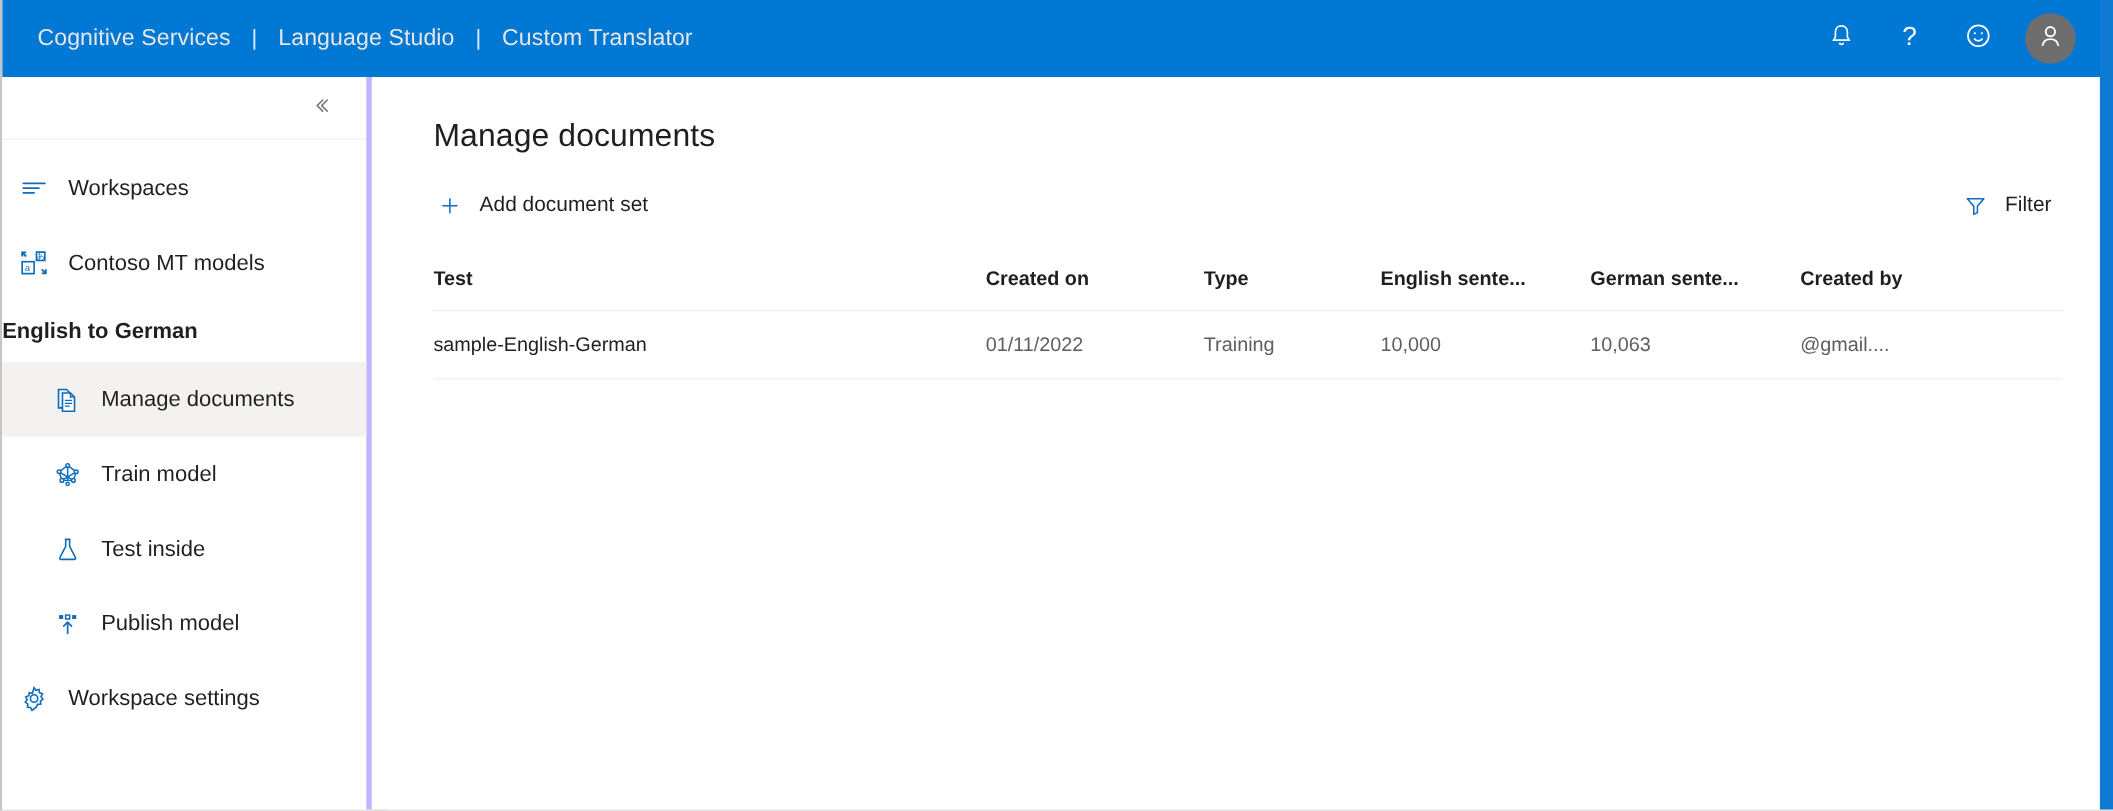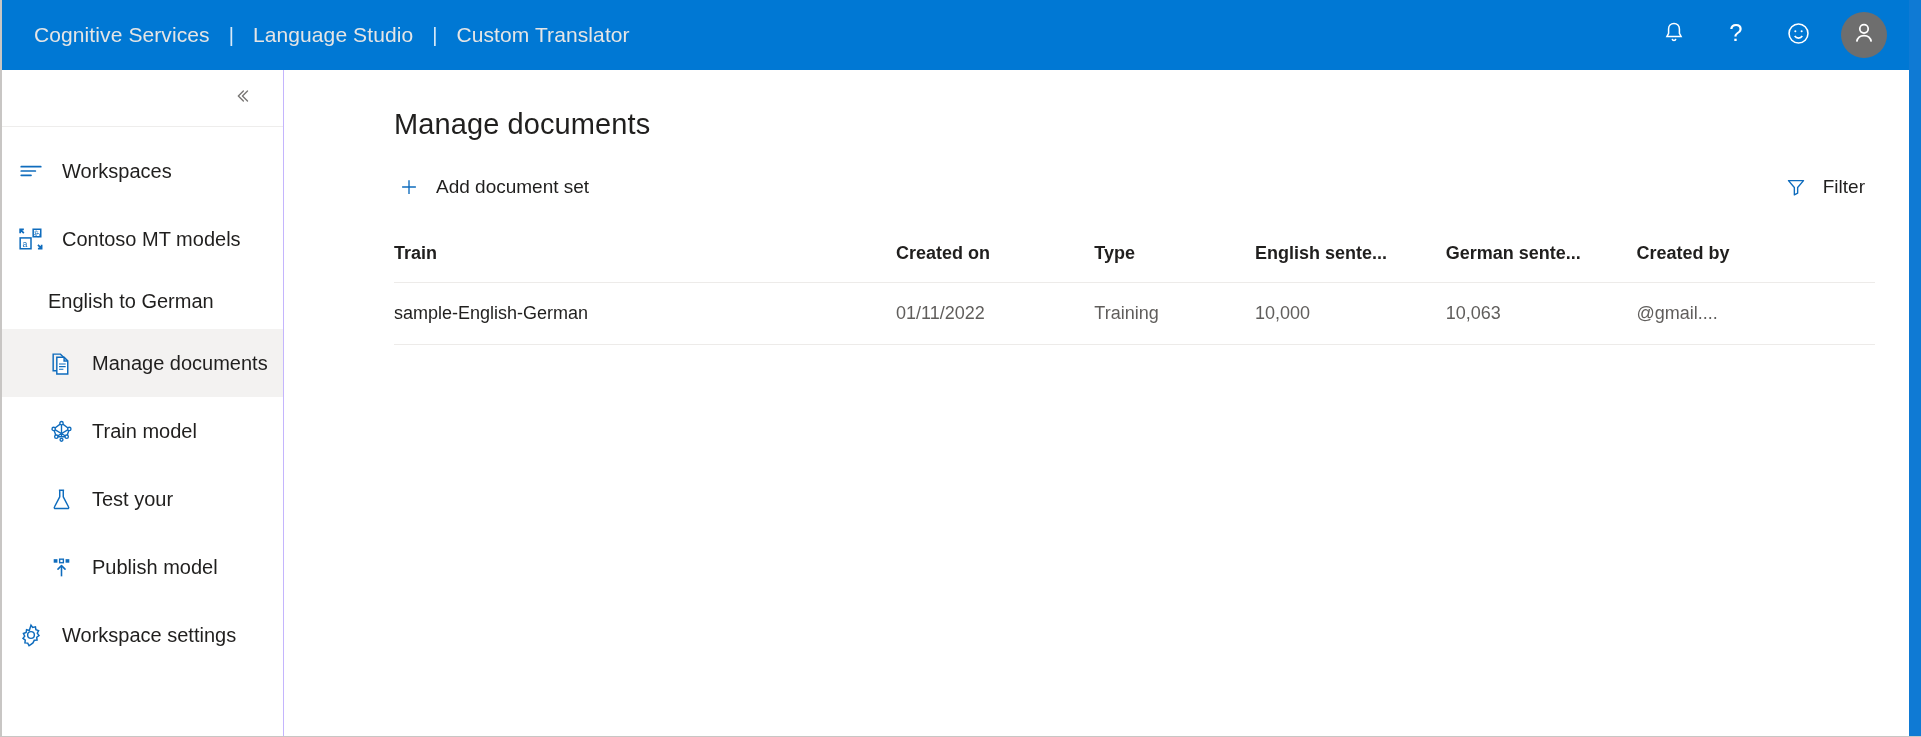--- a/index.html
+++ b/index.html
@@ -82,24 +82,24 @@
     align-items: center;
     justify-content: center;
     margin-left: 12px;
     cursor: pointer;
   }
 
   
   .sidebar {
     position: absolute;
     top: 70px; left: 0;
-    width: 282px;
+    width: 336px;
     height: 667px;
     background: #ffffff;
-    border-right: 1px solid #c4b5fd;
+    border-right: 5px solid #c4b5fd;
   }
 
   .collapse-row {
     height: 57px;
     border-bottom: 1px solid #eeedec;
     display: flex;
     align-items: center;
     justify-content: flex-end;
     padding-right: 24px;
   }
@@ -136,23 +136,22 @@
   .nav-label {
     font-size: 20px;
     color: #201f1e;
     white-space: nowrap;
   }
 
   .nav-section-title {
     height: 56px;
     display: flex;
     align-items: center;
-    padding-left: 46px;
     font-size: 20px;
-    font-weight: normal;
+    font-weight: bold;
     color: #201f1e;
   }
 
   
   .main {
     position: absolute;
     top: 70px; left: 351px;
     width: 1558px;
     height: 667px;
     background: #ffffff;
@@ -389,21 +388,21 @@
         <span class="nav-label">Train model</span>
       </div>
 
 
       <div class="nav-item sub">
         <span class="nav-icon">
           <svg width="25" height="25" viewBox="0 0 24 24" fill="none" stroke="#0f6cbd" stroke-width="1.4" stroke-linejoin="round">
             <path d="M9.5 3.2h5M10.3 3.2v6.2L5.2 19.2a1 1 0 0 0 .9 1.5h11.8a1 1 0 0 0 .9-1.5l-5.1-9.8V3.2"></path>
           </svg>
         </span>
-        <span class="nav-label">Test your</span>
+        <span class="nav-label">Test inside</span>
       </div>
 
       <div class="nav-item sub">
         <span class="nav-icon">
           <svg width="25" height="25" viewBox="0 0 24 24" fill="none">
             <rect x="4.5" y="4" width="3.6" height="3.4" fill="#0f6cbd"></rect>
             <rect x="10.2" y="4" width="3.6" height="3.4" fill="none" stroke="#0f6cbd" stroke-width="1.3"></rect>
             <rect x="15.9" y="4" width="3.6" height="3.4" fill="#0f6cbd"></rect>
             <path d="M12 20.5V10.5" stroke="#0f6cbd" stroke-width="1.5"></path>
             <path d="M8.6 13.6L12 10.2l3.4 3.4" stroke="#0f6cbd" stroke-width="1.5" fill="none" stroke-linecap="round" stroke-linejoin="round"></path>
@@ -457,21 +456,21 @@
       <colgroup>
         <col class="col-name">
           <col class="col-created">
           <col class="col-type">
         <col class="col-eng">
           <col class="col-ger">
           <col class="col-by">
       </colgroup>
       <thead>
         <tr>
-          <th>Train</th>
+          <th>Test</th>
           <th>Created on</th>
           <th>Type</th>
           <th>English sente...</th>
           <th>German sente...</th>
           <th>Created by</th>
         </tr>
       </thead>
       <tbody>
         <tr>
           <td class="name-cell">sample-English-German</td>

